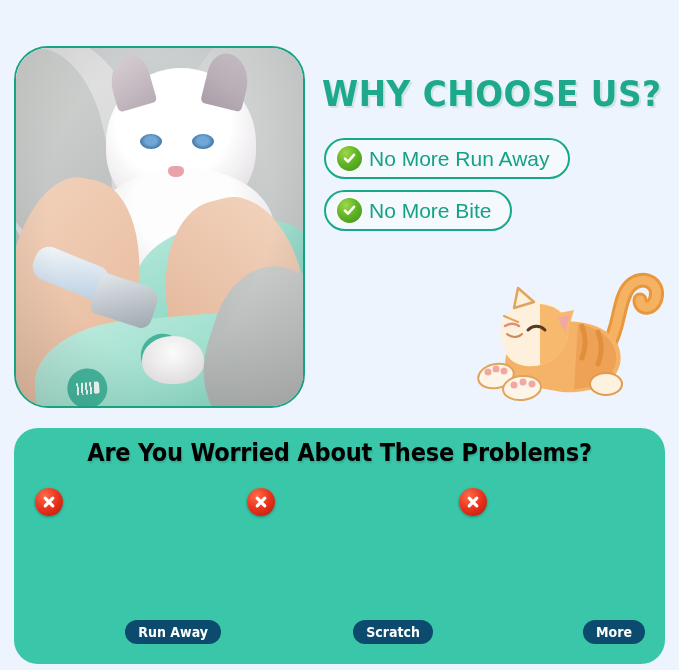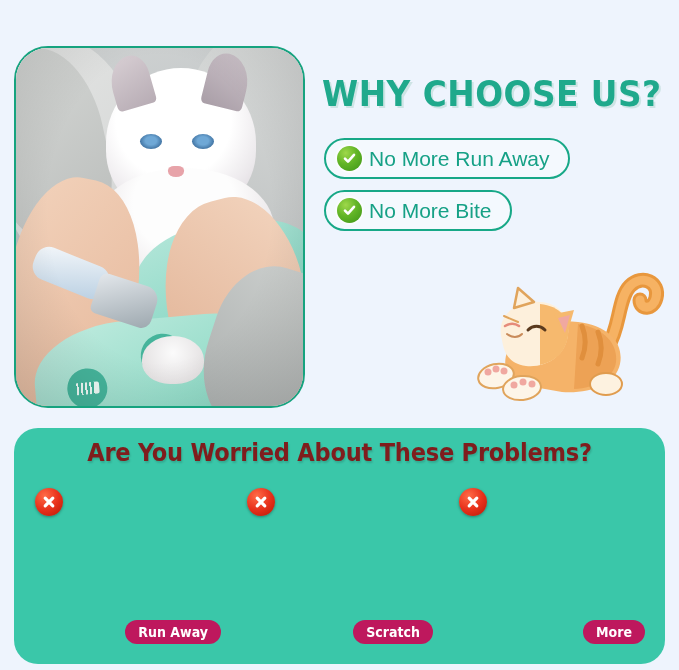--- a/index.html
+++ b/index.html
@@ -232,21 +232,21 @@
     background: #3ac7a9;
     border-radius: 24px;
   }
   .problems-title {
     position: absolute;
     left: 0; top: 10px;
     width: 100%;
     text-align: center;
     font-size: 25px;
     font-weight: bold;
-    color: #7f1d1d;
+    color: #000000;
     font-family: "DejaVu Sans", sans-serif;
     font-stretch: condensed;
     text-shadow: 1px 2px 2px rgba(0,0,0,0.14);
     letter-spacing: -0.2px;
     white-space: nowrap;
   }
   .problem-row {
     position: absolute;
     left: 12px; top: 52px;
     width: 627px; height: 172px;
@@ -321,21 +321,21 @@
     box-shadow: 0 1px 3px rgba(0,0,0,0.35);
     display: flex; align-items: center; justify-content: center;
     z-index: 3;
   }
   .x-badge svg { display: block; }
 
   
   .tag {
     position: absolute;
     right: 8px; bottom: 8px;
-    background: #be185d;
+    background: #0c4a6e;
     color: #fff;
     font-size: 14px;
     font-weight: bold;
     font-family: "DejaVu Sans", sans-serif;
     font-stretch: condensed;
     padding: 4px 13px;
     border-radius: 13px;
     white-space: nowrap;
     z-index: 3;
   }

